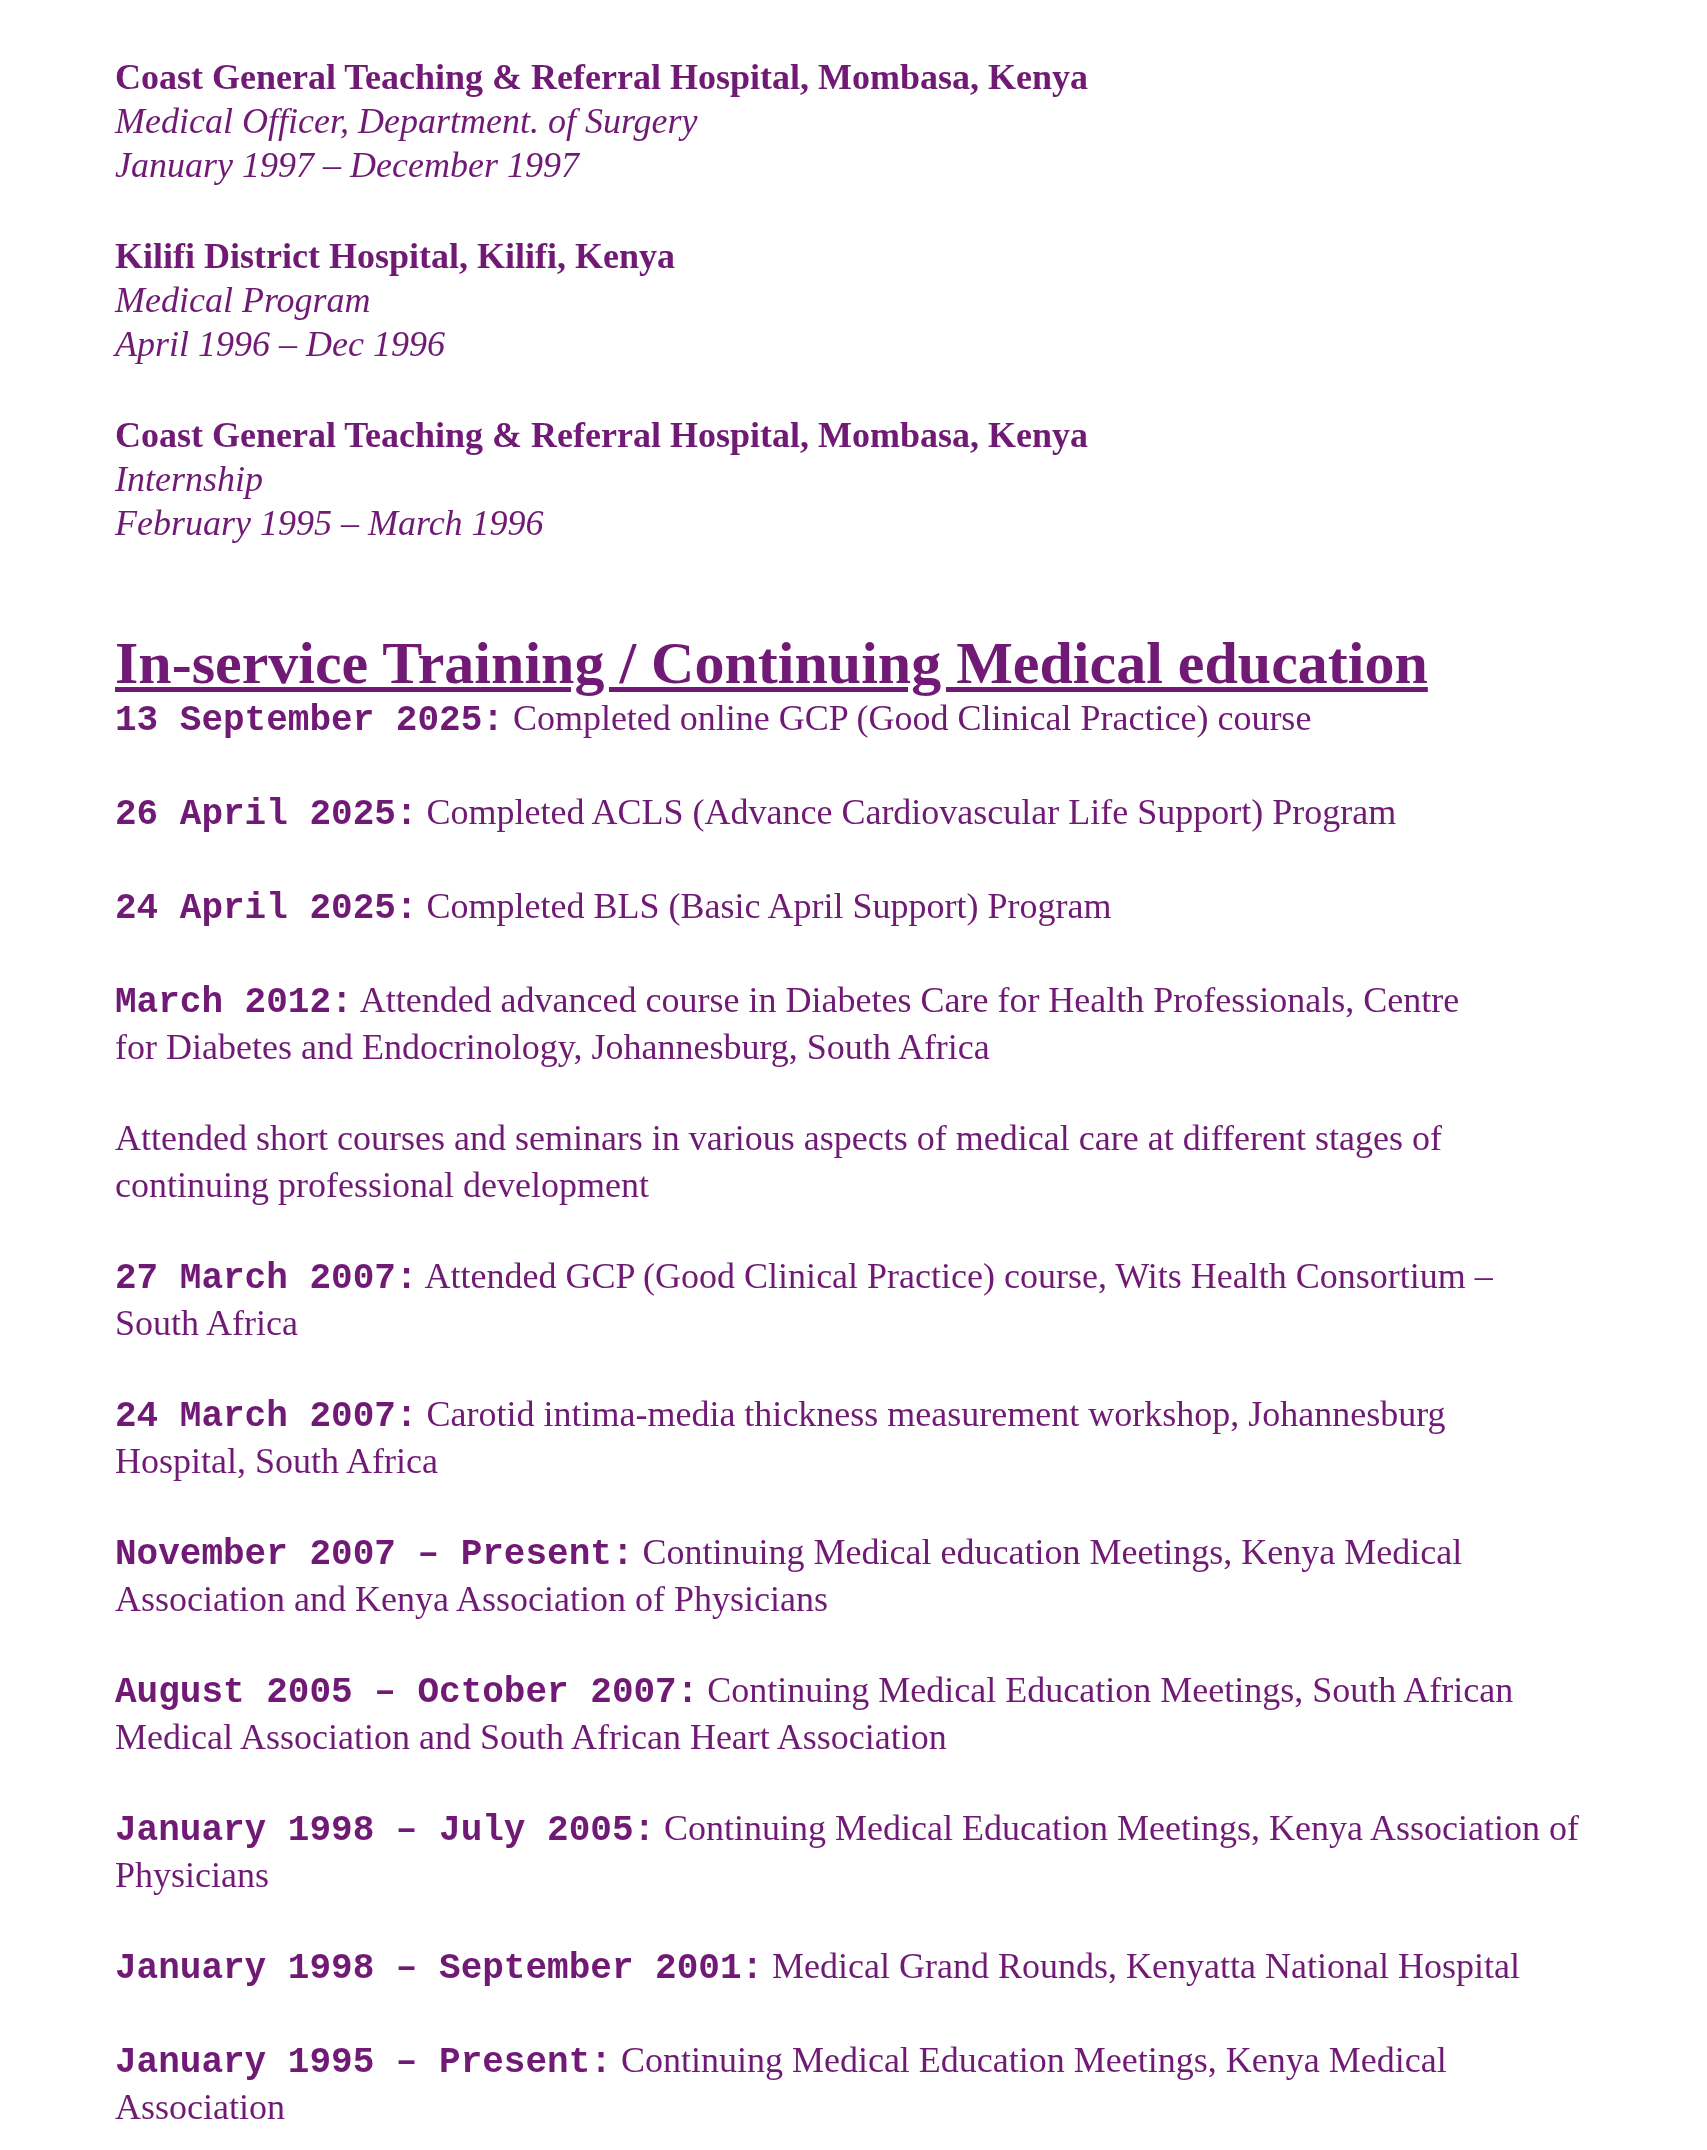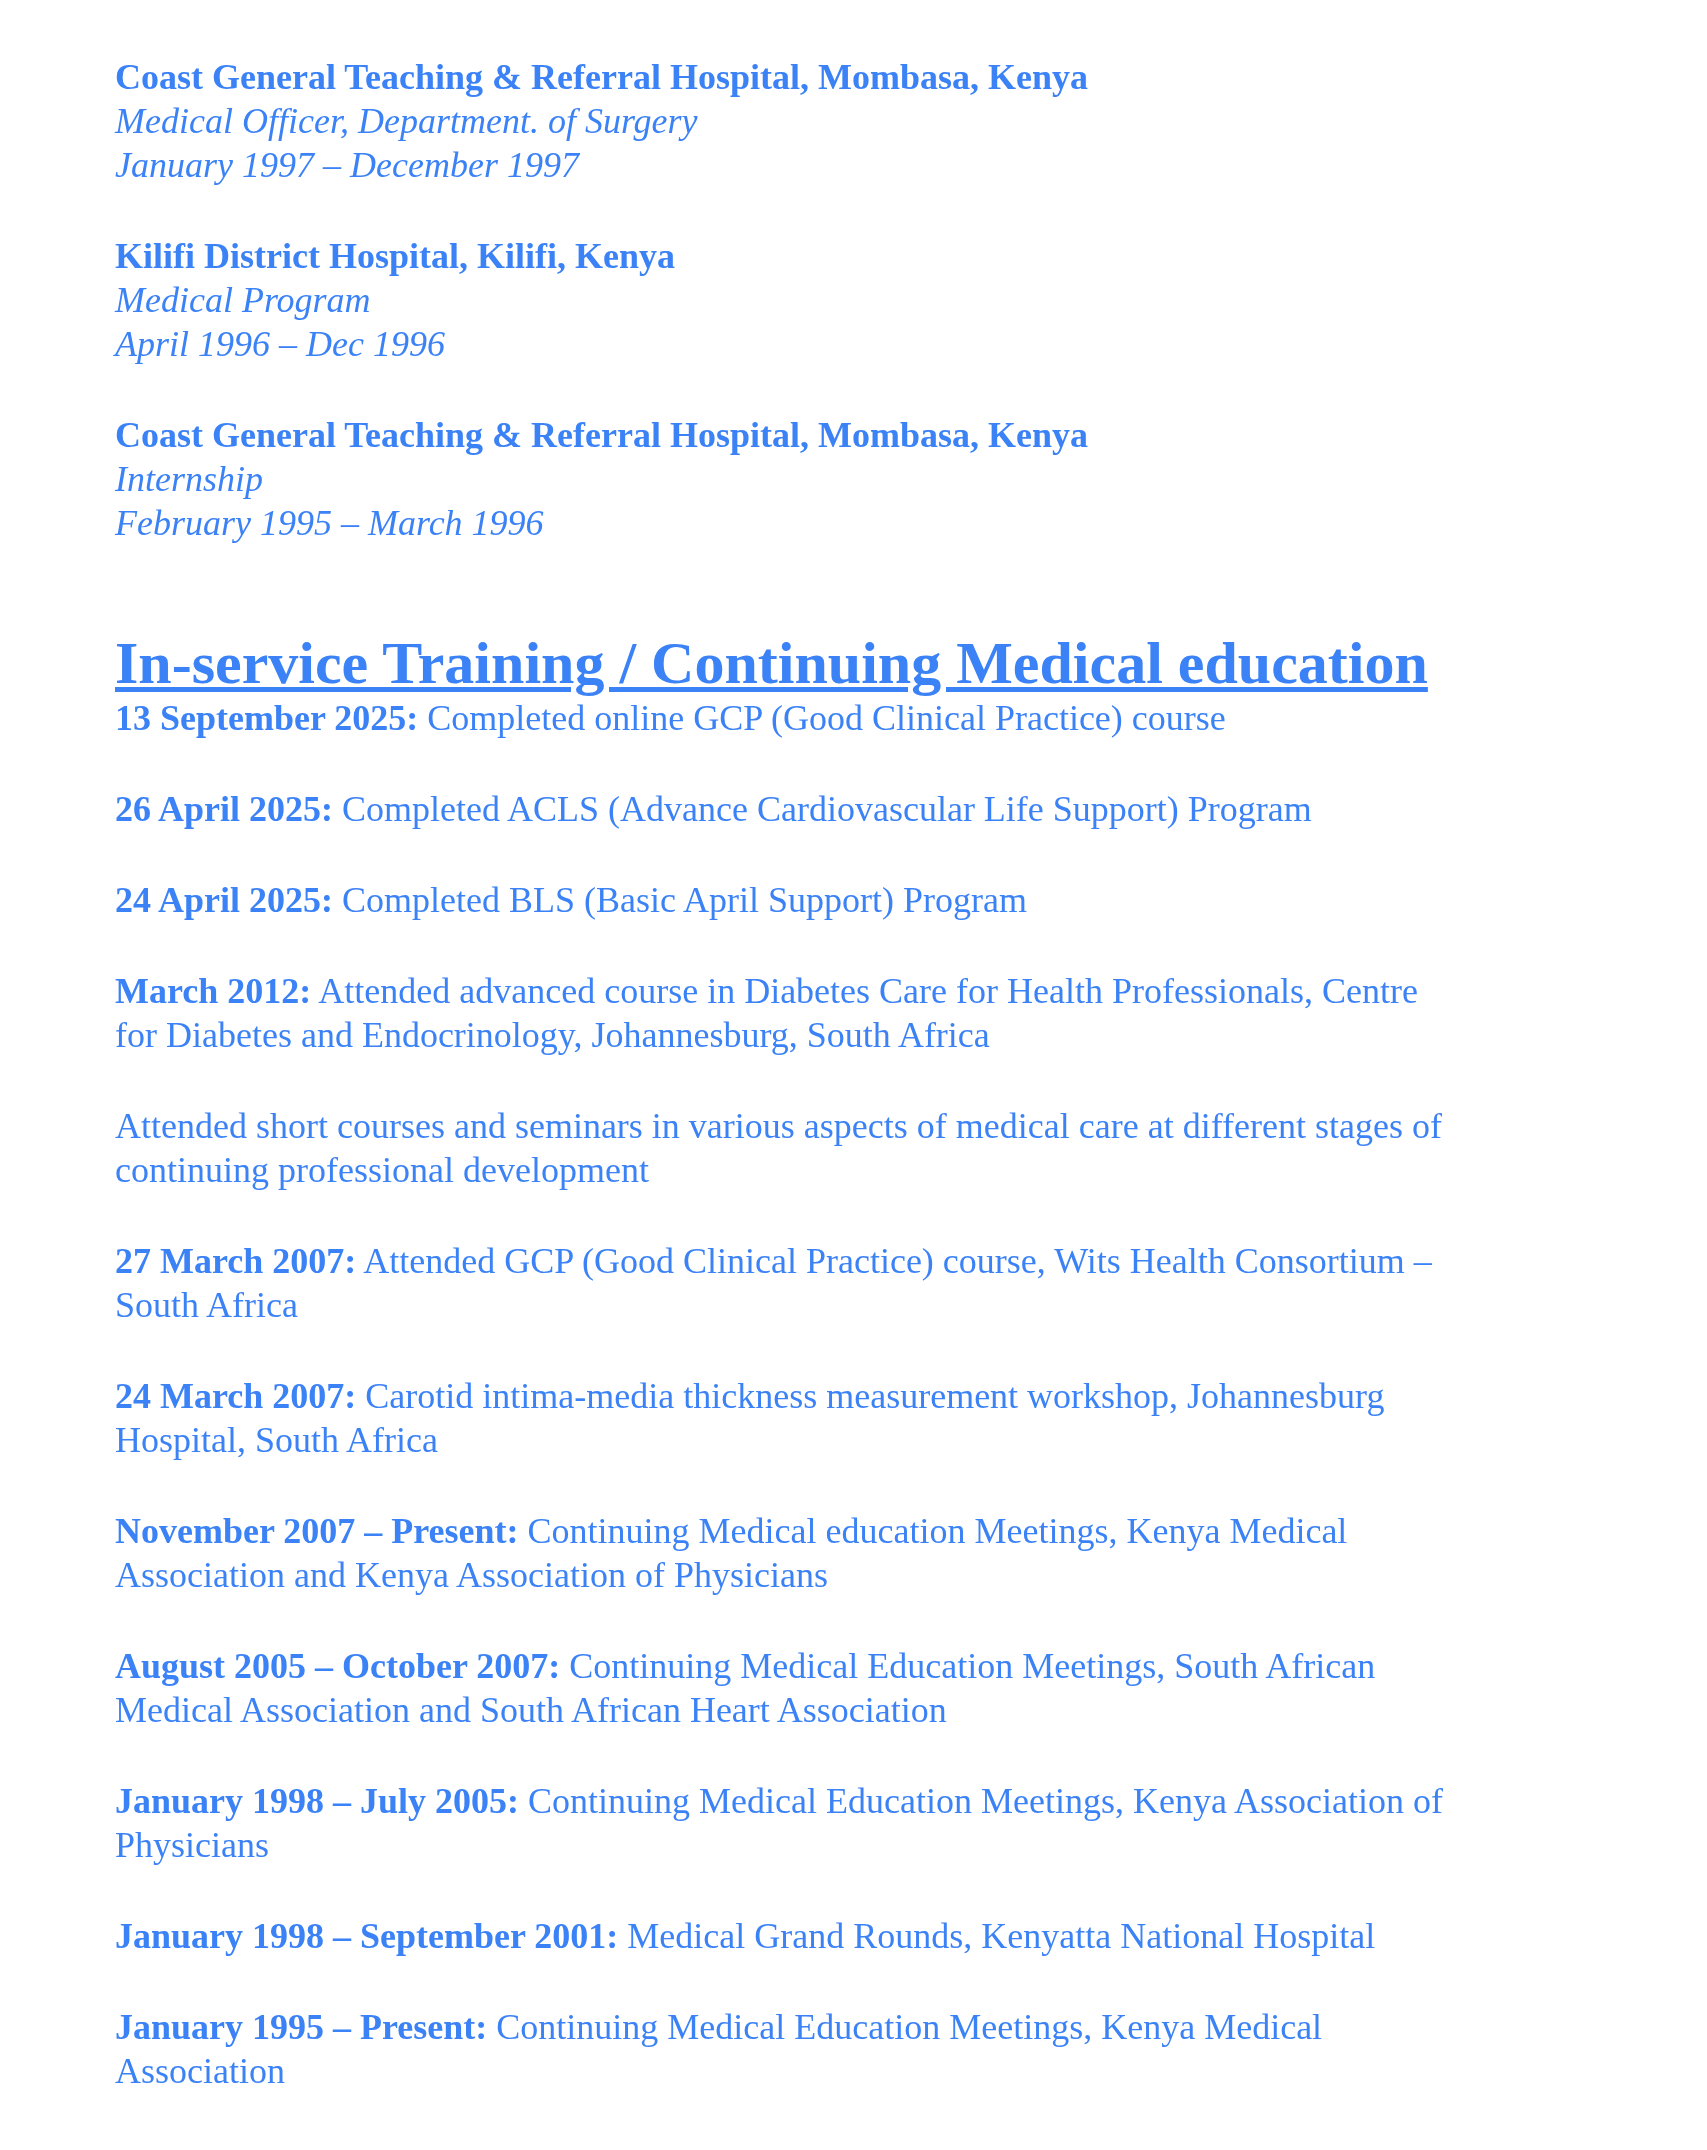--- a/index.html
+++ b/index.html
@@ -2,21 +2,21 @@
 <html style="font-size:12.7px"><head>
 <meta charset="utf-8">
 <style>
   html, body { margin: 0; padding: 0; background: #ffffff; }
   .page {
     position: relative;
     width: 1708px;
     height: 2151px;
     box-sizing: border-box;
     background: #ffffff;
-    color: #3b82f6;
+    color: #701a75;
     font-family: "Liberation Serif", "DejaVu Serif", serif;
     font-size: 36px;
     line-height: 44px;
     padding: 55px 115px 17px 115px;
     overflow: hidden;
   }
   .exp-block { margin: 0 0 47px 0; }
   .exp-block p { margin: 0; }
   .org { font-weight: bold; }
   .role, .dates { font-style: italic; }
@@ -25,21 +25,21 @@
     font-size: 60px;
     line-height: 59px;
     font-weight: bold;
   }
   h1.section-heading .heading-text {
     text-decoration: underline;
     text-decoration-thickness: 4.7px;
     text-underline-offset: 4px;
   }
   .entry { margin: 0 0 47px 0; }
-  .entry .lbl { font-weight: bold; }
+  .entry .lbl { font-weight: bold; font-family: Liberation Mono, monospace; }
   .entry .txt { white-space: pre; text-align: center; }
 </style>
 </head>
 <body>
 
 <div class="page">
 
   <div class="exp-block">
     <p class="org">Coast General Teaching &amp; Referral Hospital, Mombasa, Kenya</p>
     <p class="role">Medical Officer, Department. of Surgery</p>

